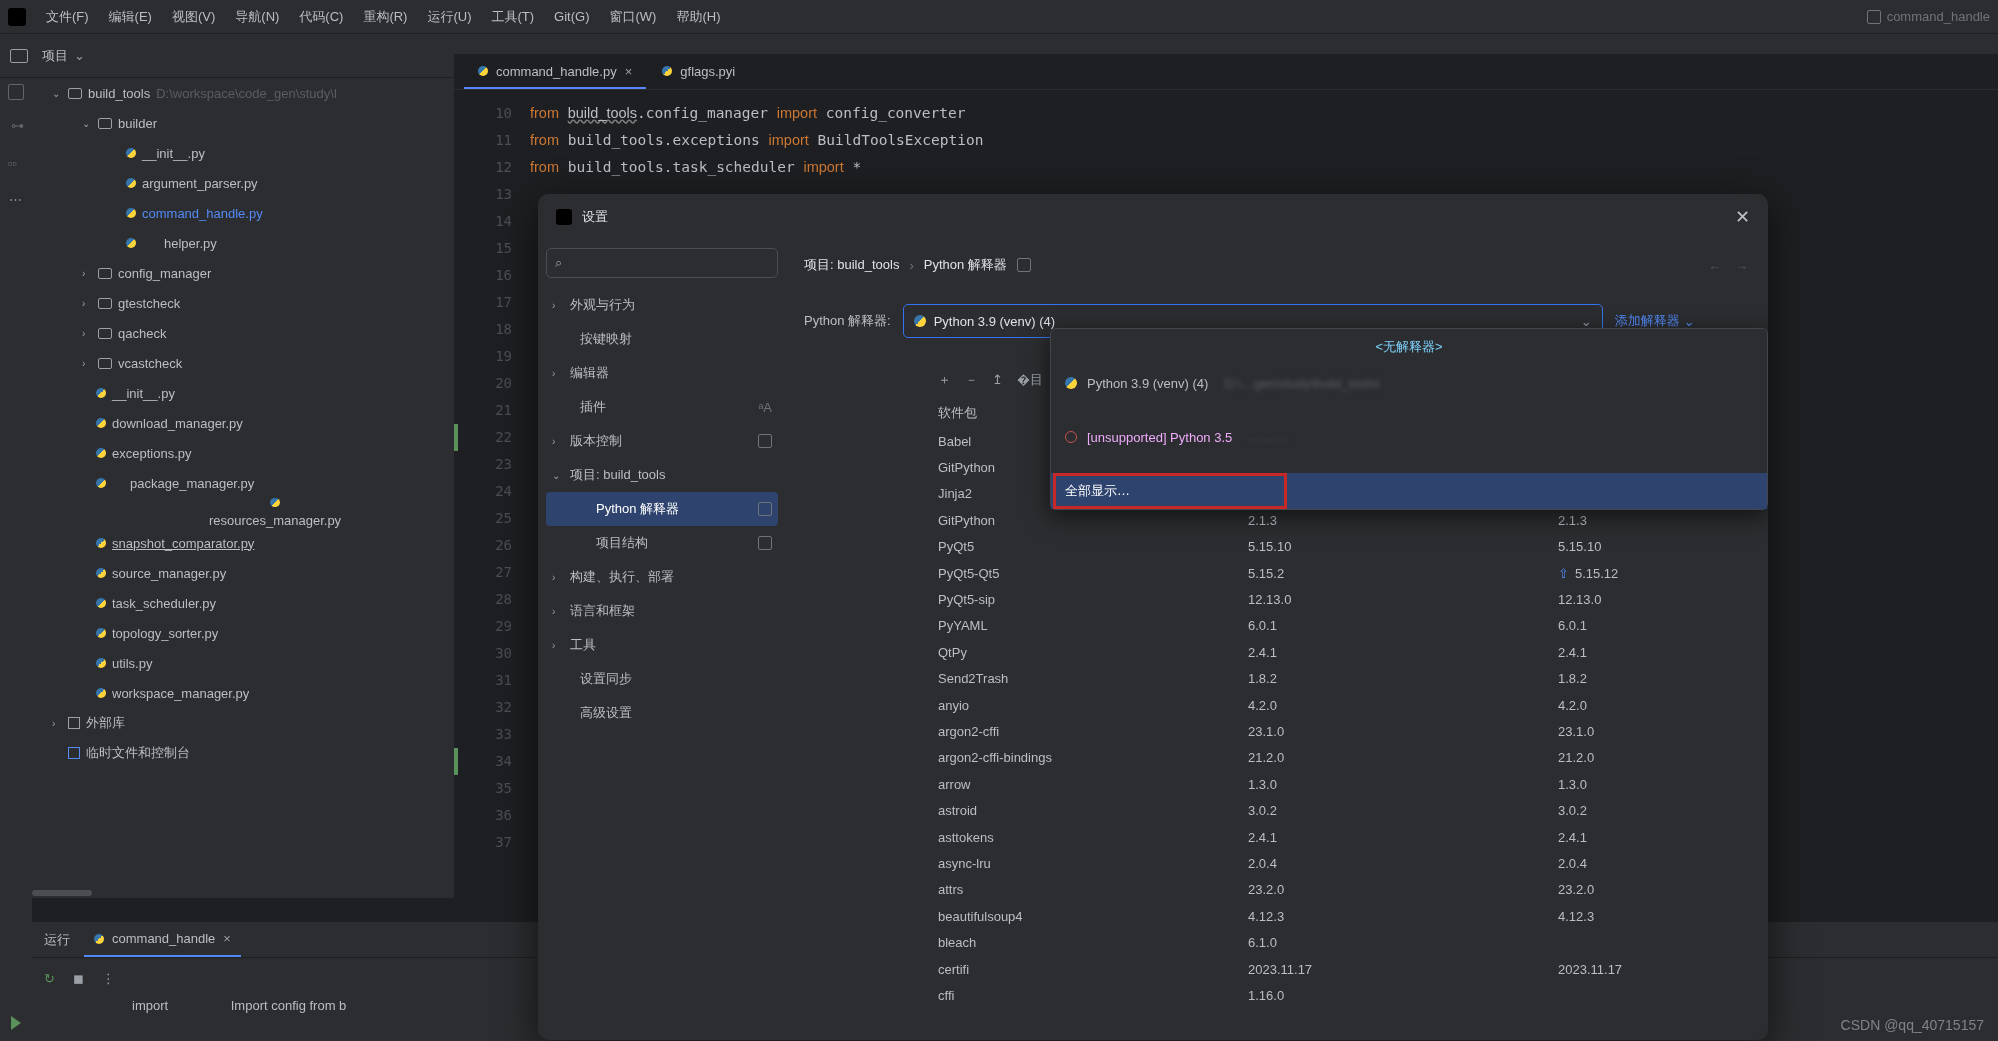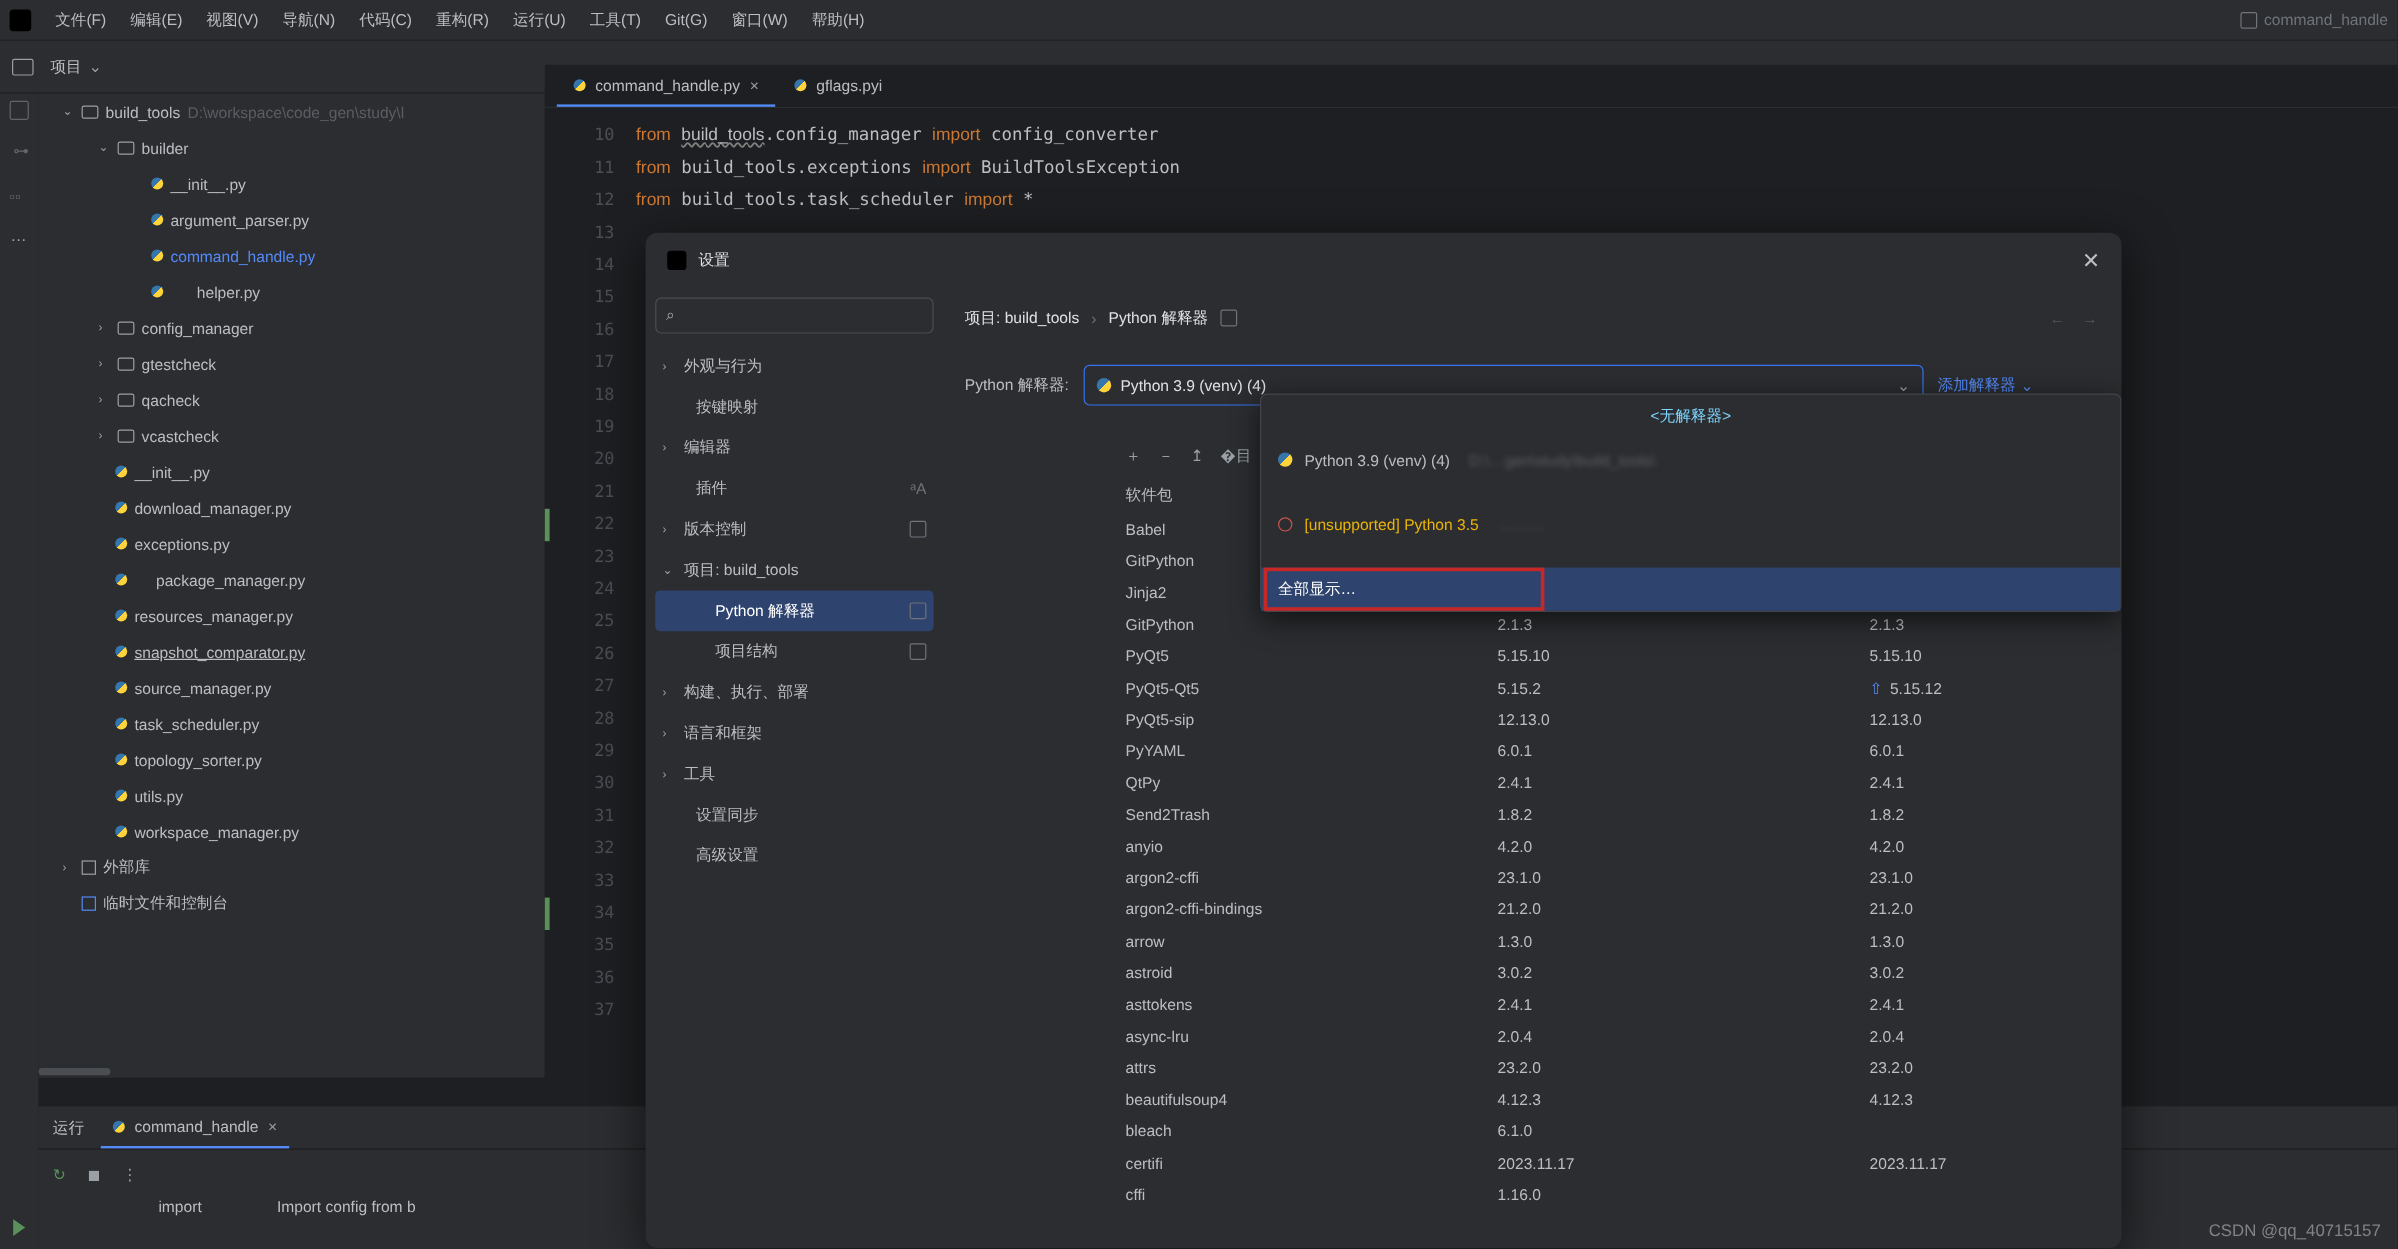--- a/index.html
+++ b/index.html
@@ -97,21 +97,21 @@
 .interp-sel .pyico{width:12px;height:12px;border-radius:50%;background:linear-gradient(135deg,#3776ab 50%,#ffd43b 50%);}
 .interp-sel .chev{margin-left:auto;color:#9aa0a6;}
 .addint{color:#548af7;cursor:pointer;display:flex;align-items:center;gap:4px;}
 
 
 .dd{position:absolute;left:262px;top:88px;width:718px;background:#2b2d30;border:1px solid #43454a;border-radius:6px;box-shadow:0 6px 24px rgba(0,0,0,.6);z-index:5;}
 .dd-item{height:36px;display:flex;align-items:center;padding:0 14px;gap:10px;color:#bcbec4;cursor:pointer;}
 .dd-item.none{justify-content:center;color:#7dd3fc;}
 .dd-item .pyico{width:12px;height:12px;border-radius:50%;background:linear-gradient(135deg,#3776ab 50%,#ffd43b 50%);}
 .dd-item .xic{width:12px;height:12px;border-radius:50%;border:1.5px solid #c75450;position:relative;}
-.dd-item .unsup{color:#eab308;}
+.dd-item .unsup{color:#f0abfc;}
 .dd-item .dim{color:#5a5d63;margin-left:6px;filter:blur(2px);}
 .dd-item.hl{background:#2e436e;color:#fff;}
 .dd-item.boxed{position:relative;}
 .dd-item.boxed::after{content:"";position:absolute;left:2px;top:0;right:480px;bottom:0;border:3px solid #c62828;pointer-events:none;}
 
 
 .pkgbar{position:absolute;left:150px;top:130px;display:flex;gap:14px;color:#9aa0a6;align-items:center;}
 .pkgbar span{cursor:pointer;}
 .pkgsec{position:absolute;left:150px;top:164px;right:10px;bottom:10px;}
 .pkgsec .hdr{color:#bcbec4;margin-bottom:6px;}
@@ -218,21 +218,21 @@
       <span>download_manager.py</span>
     </div>
   <div class="tree-row" style="padding-left:64px;">
       <span class="pyico"></span>
       <span>exceptions.py</span>
     </div>
   <div class="tree-row" style="padding-left:64px;gap:24px;">
       <span class="pyico"></span>
       <span>package_manager.py</span>
     </div>
-  <div class="tree-row" style="padding-left:64px;">
+  <div class="tree-row" style="padding-left:64px;flex-direction:column;">
       <span class="pyico"></span>
       <span>resources_manager.py</span>
     </div>
   <div class="tree-row" style="padding-left:64px;text-decoration:underline;">
       <span class="pyico"></span>
       <span>snapshot_comparator.py</span>
     </div>
   <div class="tree-row" style="padding-left:64px;">
       <span class="pyico"></span>
       <span>source_manager.py</span>

